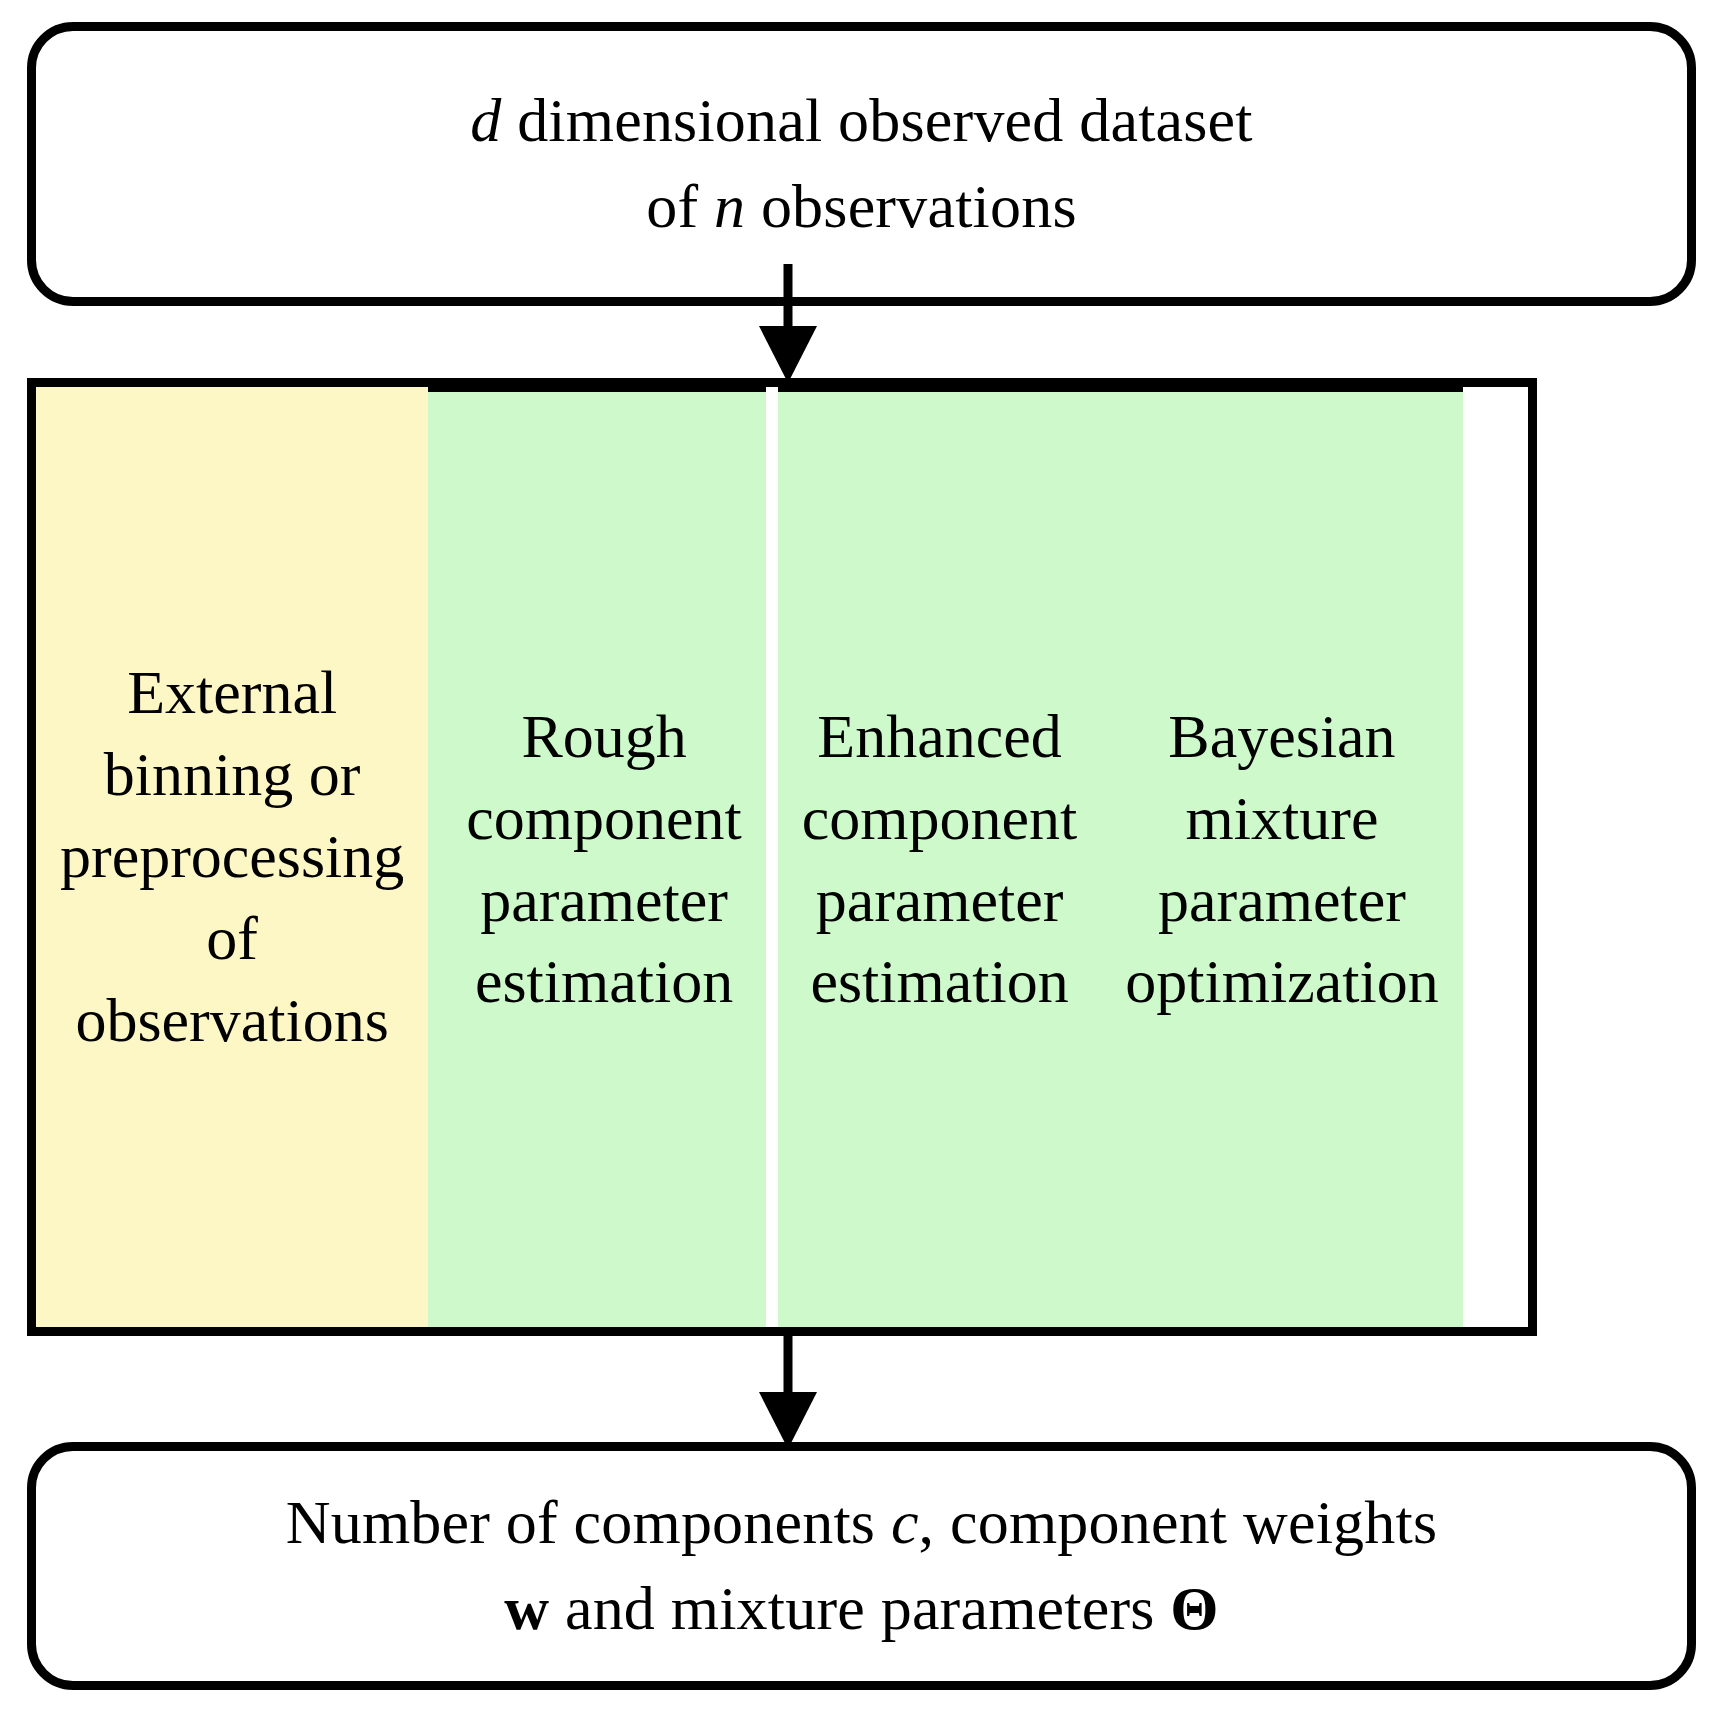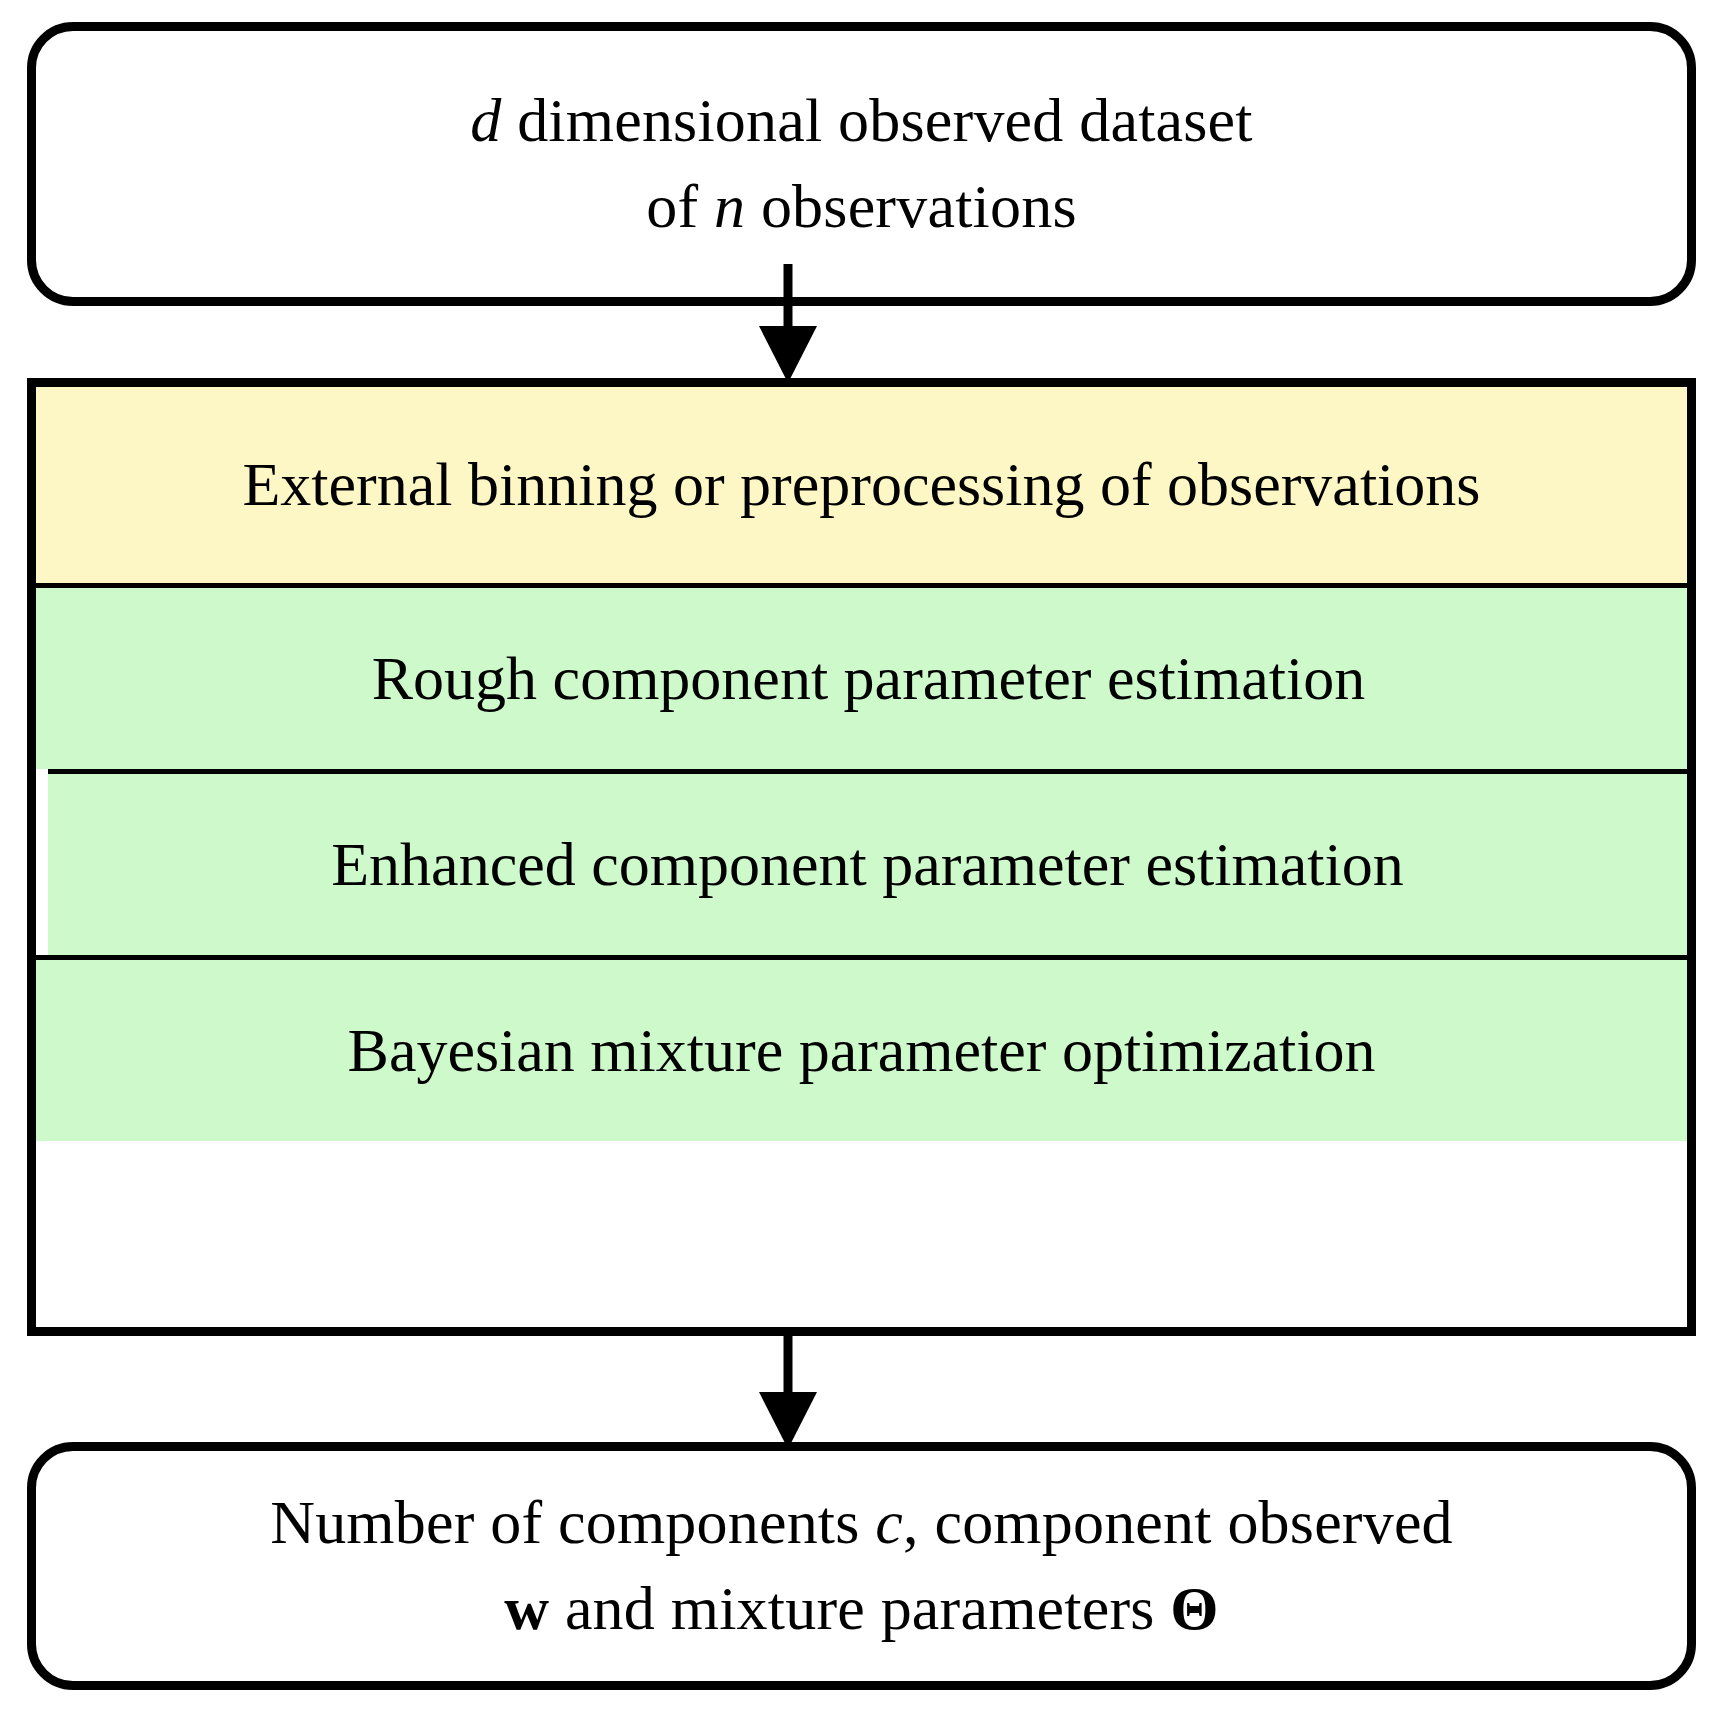--- a/index.html
+++ b/index.html
@@ -56,27 +56,27 @@
     line-height: 1.38;
     letter-spacing: 0.2px;
     padding: 0 28px;
   }
 
   
   #process-stack {
     position: absolute;
     left: 27px;
     top: 378px;
-    width: 1669px;
+    width: 1510px;
     height: 958px;
     box-sizing: border-box;
     border: 9px solid #000000;
     background: #ffffff;
     display: flex;
-    flex-direction: column;
+    flex-direction: row;
   }
 
   .process-row {
     box-sizing: border-box;
     display: flex;
     align-items: center;
     justify-content: center;
     text-align: center;
     font-size: 62px;
     line-height: 1.32;
@@ -185,18 +185,18 @@
 
   </div>
 
   <svg class="arrow" id="arrow-bottom" viewBox="0 0 90 122" preserveAspectRatio="none">
     <line x1="45" y1="0" x2="45" y2="74" stroke="#000000" stroke-width="9"></line>
     <polygon points="16,64 74,64 45,121" fill="#000000"></polygon>
   </svg>
 
   <div class="terminator" id="output-box">
     <div class="terminator-text">
-      <span>Number of components </span><span class="mvar">c</span><span>, component observed</span><br>
+      <span>Number of components </span><span class="mvar">c</span><span>, component weights</span><br>
       <span class="mvec">w</span><span> and mixture parameters </span><span class="msym">Θ</span>
     </div>
   </div>
 
 </div>
 
 </body></html>

